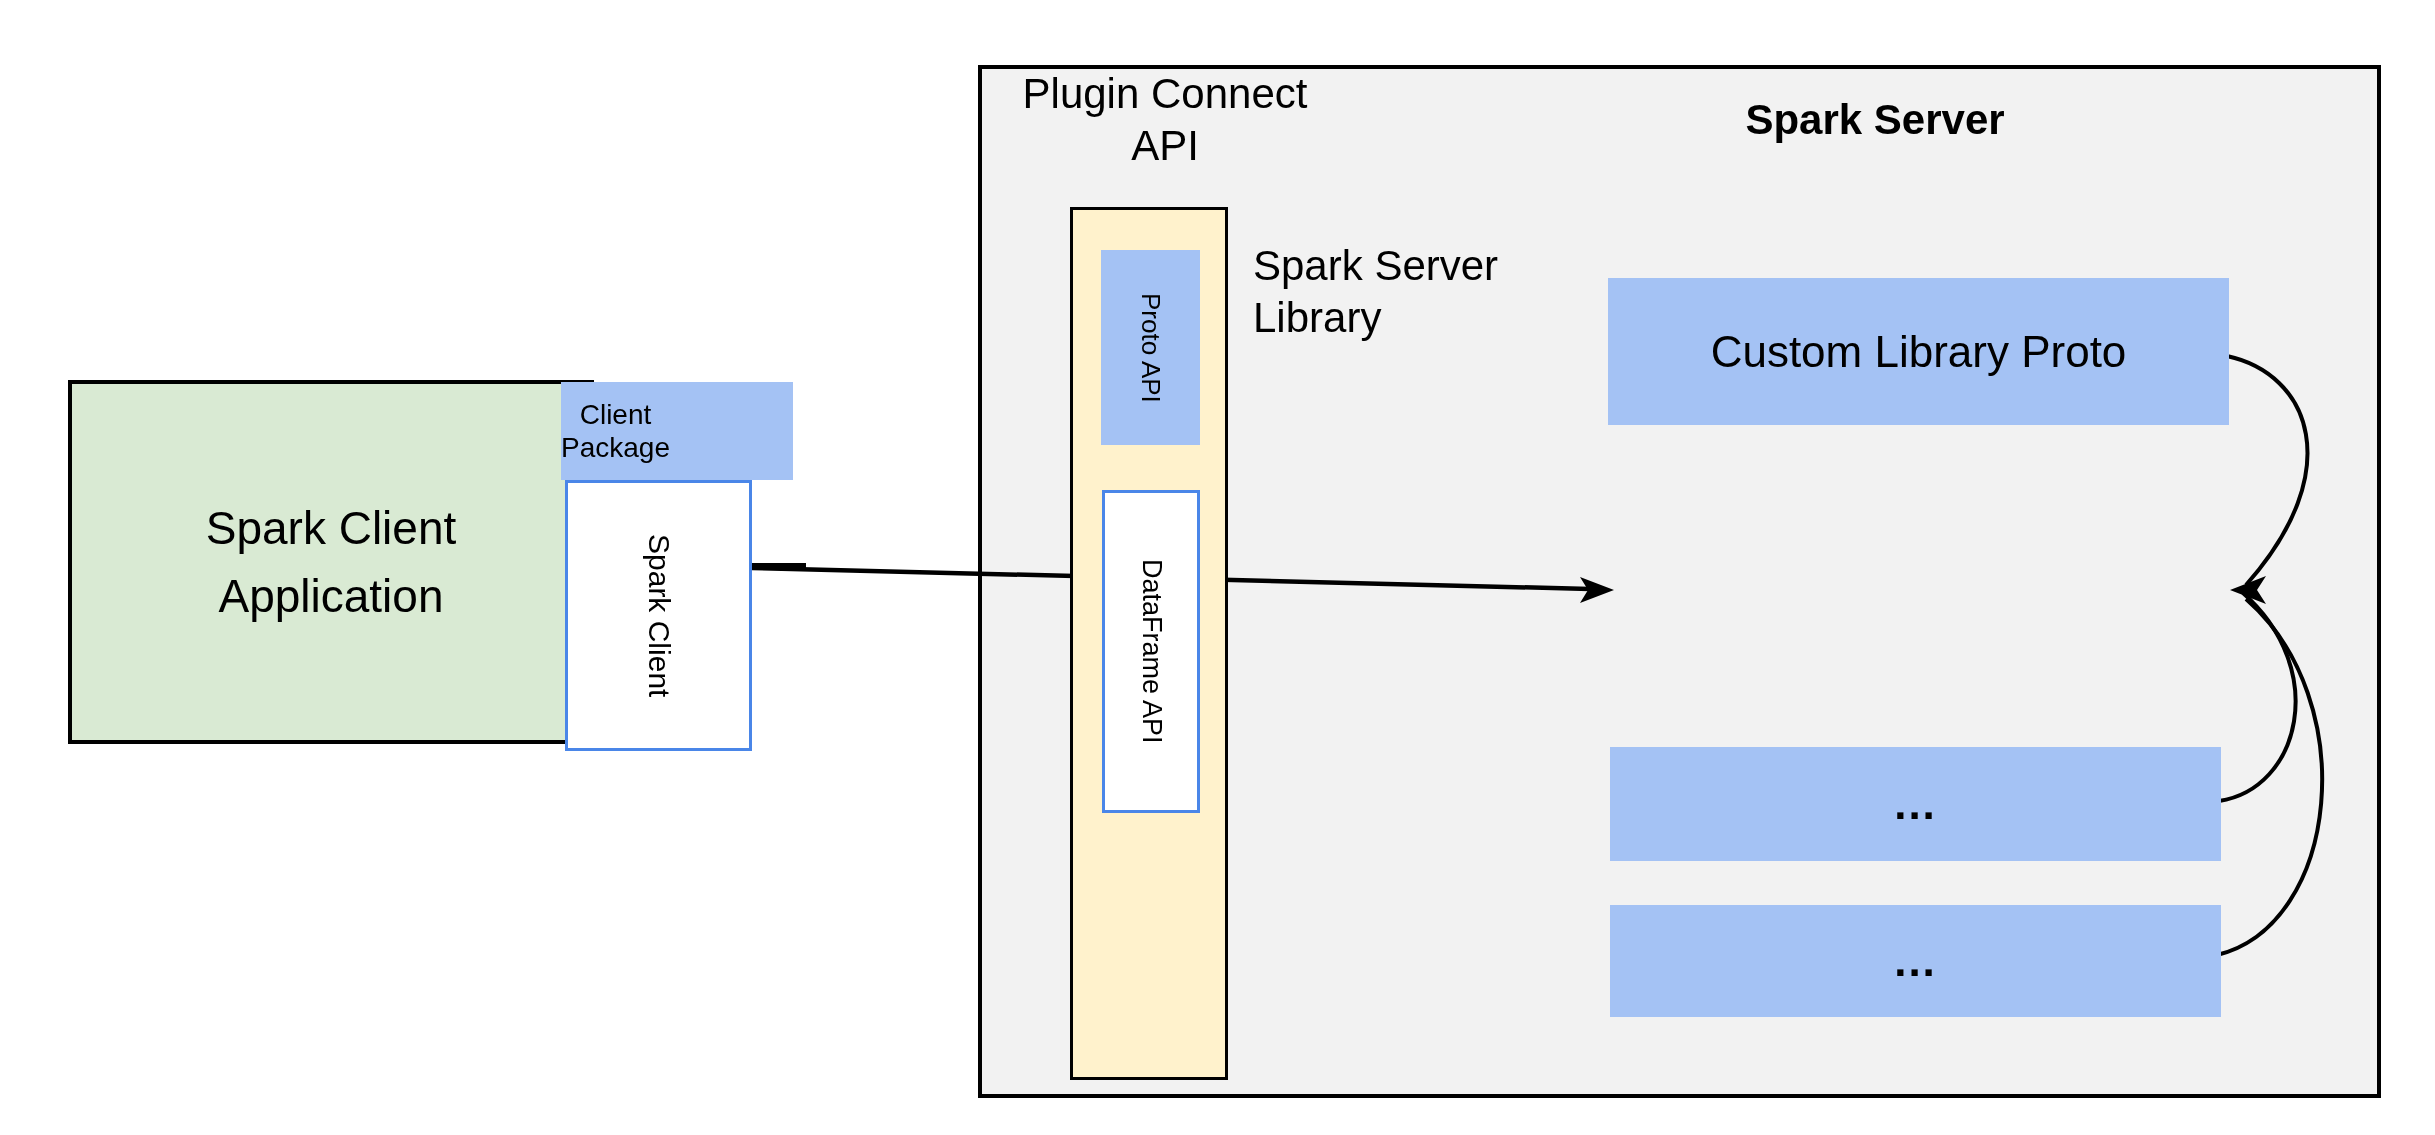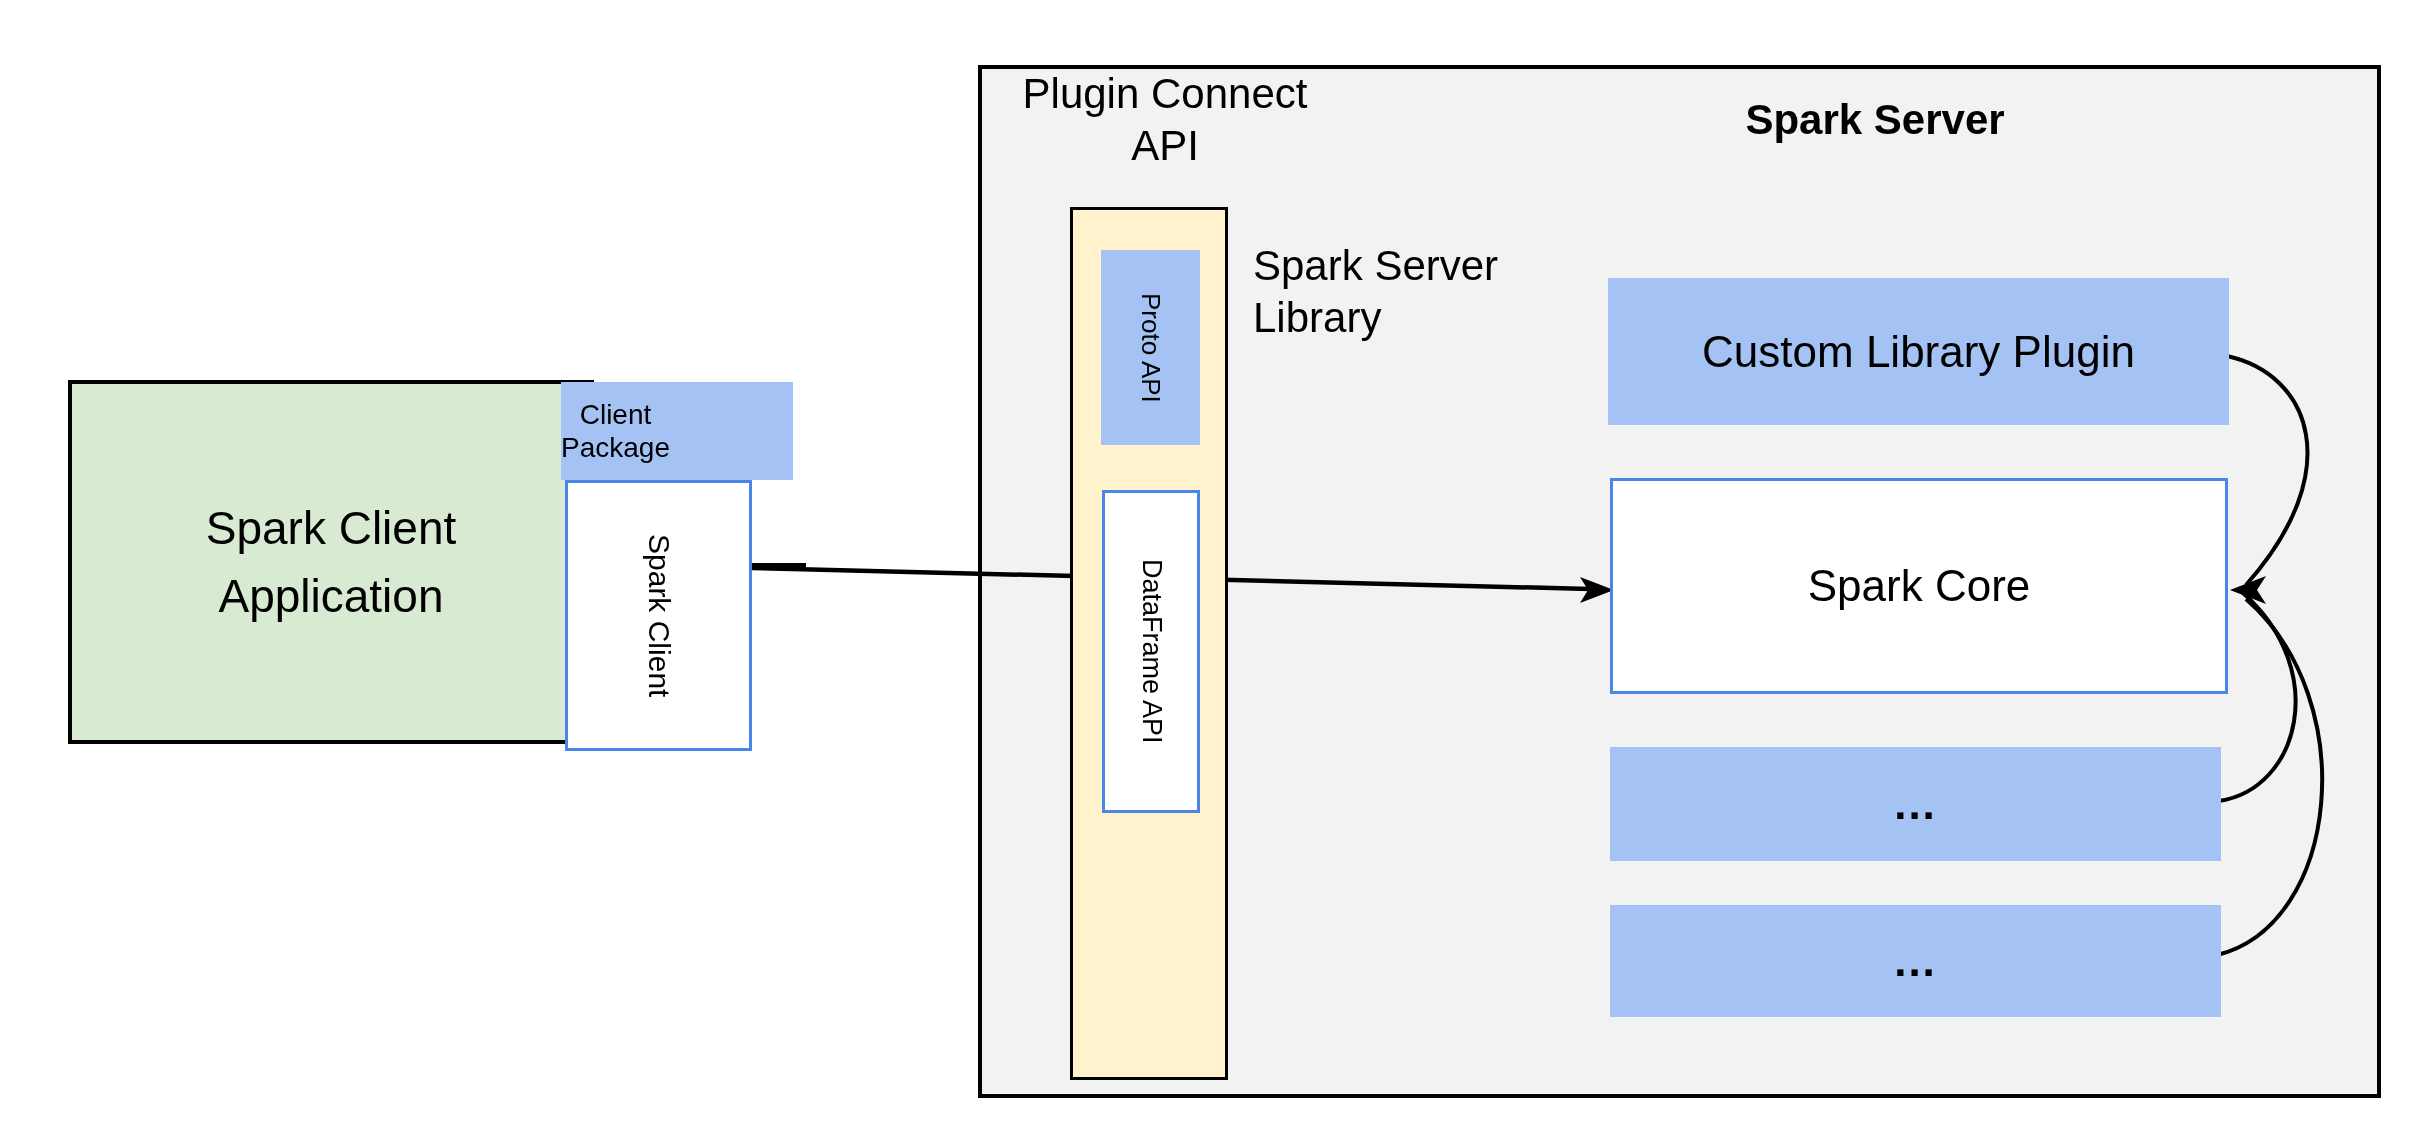--- a/index.html
+++ b/index.html
@@ -183,26 +183,23 @@
   <div class="abs dataframe-api-box">
     <span class="vtext">DataFrame API</span>
   </div>
 
   <div class="abs server-library-label">Spark Server
 Library</div>
 
   <div class="abs server-title">Spark Server</div>
 
   <div class="abs plugin-box">
-    <span>Custom Library Plugin</span>
-  </div>
-
-  <div class="abs core-box">
-    <span>Spark Core</span>
-  </div>
+    <span>Custom Library Proto</span>
+  </div>
+
 
   <div class="abs more-box-1">
     <span>...</span>
   </div>
   <div class="abs more-box-2">
     <span>...</span>
   </div>
 
 </div>
 

